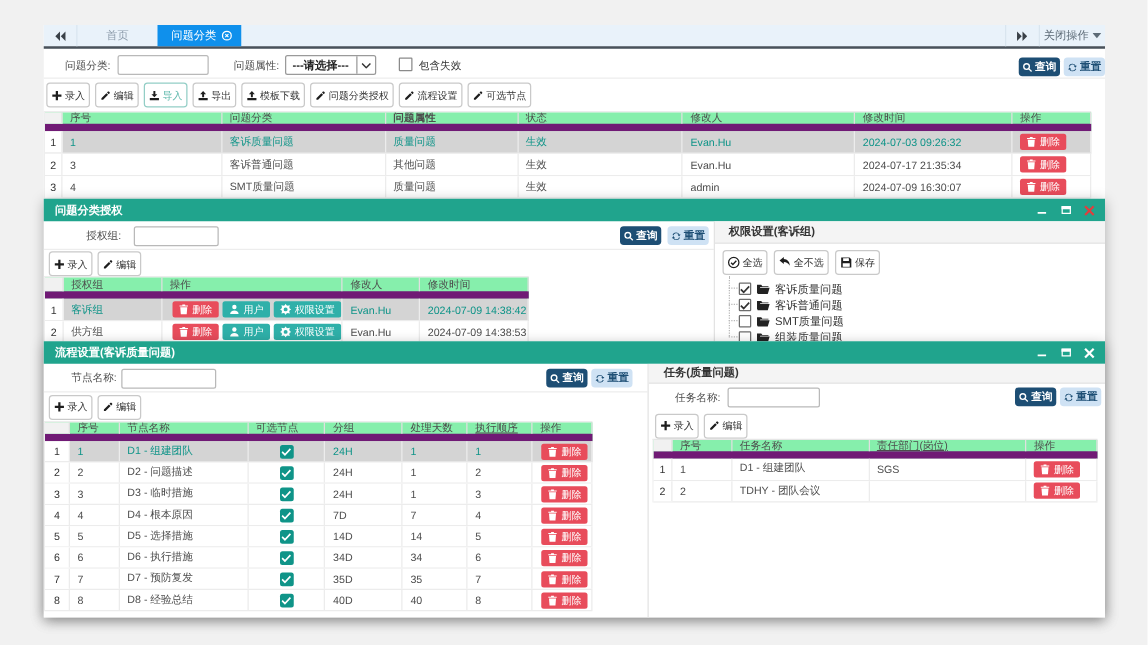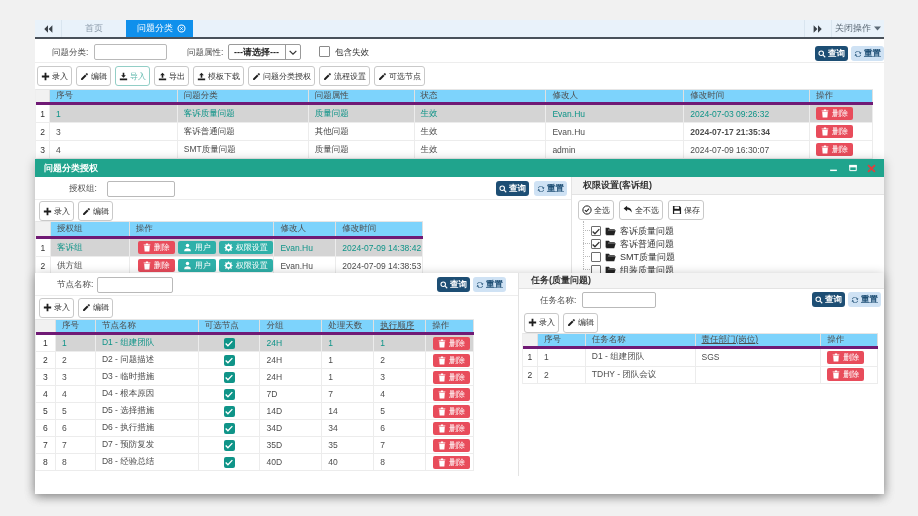--- a/index.html
+++ b/index.html
@@ -62,21 +62,21 @@
     display:inline-flex; align-items:center; gap:2px; padding:0 3px;
     font-size:8px; color:#333; cursor:pointer; white-space:nowrap;
     font-family:inherit;
   }
   .toolbtn .icon { color:#1e1e1e; }
   .toolbtn.accent { border-color:#93cec6; color:#5eb8ac; }
   .toolbtn.accent .icon { color:#1e1e1e; }
 
   
   .grid { position:absolute; border-top:1px solid #e6e6e6; border-left:1px solid #eee; }
-  .grid .g-head { display:flex; background:#7dd3fc; border-bottom:3px solid #701a75;text-align:right; }
+  .grid .g-head { display:flex; background:#86efac; border-bottom:6px solid #701a75;text-align:right; }
   .grid .g-head .cell { color:#4d4d4d; }
   .grid .row { display:flex; background:#fff; border-bottom:1px solid #ececec; }
   .grid .row.sel { background:#d4d4d4; }
   .grid .row.sel .cell { color:#0f9488; }
   .grid .row.sel .cell.num { color:#333; }
   .cell {
     padding:0 0 0 6px; display:flex; align-items:center; overflow:hidden;
     border-right:1px solid #ececec; white-space:nowrap; color:#4d4d4d;
     font-size:8.5px;
   }
@@ -257,21 +257,21 @@
         </span>
         <span>可选节点</span>
       </button>
     </div>
 
   <div id="main-table" class="grid" style="left:0;top:69px;width:838px;">
       <div class="g-head" style="height: 15px;">
         <div class="cell num" style="width: 14px; background: rgb(241, 241, 241);"></div>
         <div class="cell" style="width: 128px;">序号</div>
         <div class="cell" style="width: 131px;">问题分类</div>
-        <div class="cell" style="width: 106px;">问题属性</div>
+        <div class="cell" style="width: 106px; font-weight: bold;">问题属性</div>
         <div class="cell" style="width: 132px;">状态</div>
         <div class="cell" style="width: 138px;">修改人</div>
         <div class="cell" style="width: 126px;">修改时间</div>
         <div class="cell" style="width: 63px;">操作</div>
       </div>
       <div class="row sel" style="height: 18px;">
         <div class="cell num" style="width: 14px;">1</div>
         <div class="cell" style="width: 128px;">1</div>
         <div class="cell" style="width: 131px;">客诉质量问题</div>
         <div class="cell" style="width: 106px;">质量问题</div>
@@ -289,21 +289,21 @@
           </button>
         </div>
       </div>
       <div class="row" style="height: 18px;">
         <div class="cell num" style="width: 14px;">2</div>
         <div class="cell" style="width: 128px;">3</div>
         <div class="cell" style="width: 131px;">客诉普通问题</div>
         <div class="cell" style="width: 106px;">其他问题</div>
         <div class="cell" style="width: 132px;">生效</div>
         <div class="cell" style="width: 138px;">Evan.Hu</div>
-        <div class="cell" style="width: 126px; font-weight: bold;">2024-07-17 21:35:34</div>
+        <div class="cell" style="width: 126px;">2024-07-17 21:35:34</div>
         <div class="cell" style="width: 63px;">
           <button class="btn-danger">
             <span class="icon">
               <svg width="8" height="9" viewBox="0 0 14 16">
                 <path fill="currentColor" d="M5 1h4v1.5h4V4H1V2.5h4zM2 5h10l-.8 10H2.8z"></path>
               </svg>
             </span>
             <span>删除</span>
           </button>
         </div>
@@ -560,20 +560,41 @@
                 </svg>
               </span>
               <span class="lbl">组装质量问题</span>
             </div>
           </div>
       </div>
     </div>
   </div>
 
   <div class="modal" style="left:0;top:253px;width:849px;height:221px;">
+    <div class="modal-title">
+      <span>流程设置(客诉质量问题)</span>
+      <div class="modal-ctrls">
+        <span class="mc">
+          <svg width="9" height="9" viewBox="0 0 16 16">
+              <path fill="currentColor" d="M2 10h12v2.6H2z"></path>
+            </svg>
+        </span>
+        <span class="mc">
+          <svg width="10" height="10" viewBox="0 0 16 16">
+              <path fill="currentColor" d="M2 3h12v4H2z"></path>
+              <path fill="none" stroke="currentColor" stroke-width="1.6" d="M2.8 4h10.4v8.2H2.8z"></path>
+            </svg>
+        </span>
+        <span class="mc">
+          <svg width="11" height="11" viewBox="0 0 16 16">
+              <path stroke="currentColor" stroke-width="2.6" d="M3 3l10 10M13 3L3 13"></path>
+            </svg>
+        </span>
+      </div>
+    </div>
     <div style="position:relative;width:849px;height:203px;overflow:hidden;">
 
       <div style="position:absolute;left:0;top:0;width:483px;height:100%;">
         <div style="position:absolute;left:0;top:0;width:483px;height:23px;border-bottom:1px solid #ededed;">
           <span class="filter-label" style="left:22px;line-height:23px;">节点名称:</span>
           <input class="tbox" style="left: 62px; top: 4px; width: 76px;">
           <button class="btn-search" style="left:402px;top:4px;">
             <span class="icon">
               <svg width="8" height="8" viewBox="0 0 16 16">
                   <circle cx="6.5" cy="6.5" r="4.5" fill="none" stroke="currentColor" stroke-width="2.2"></circle>

